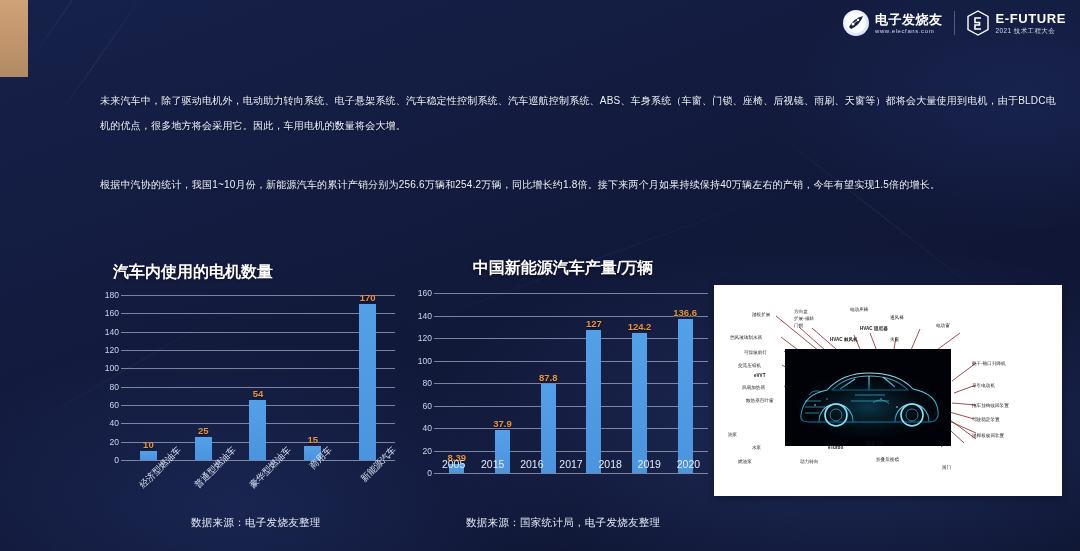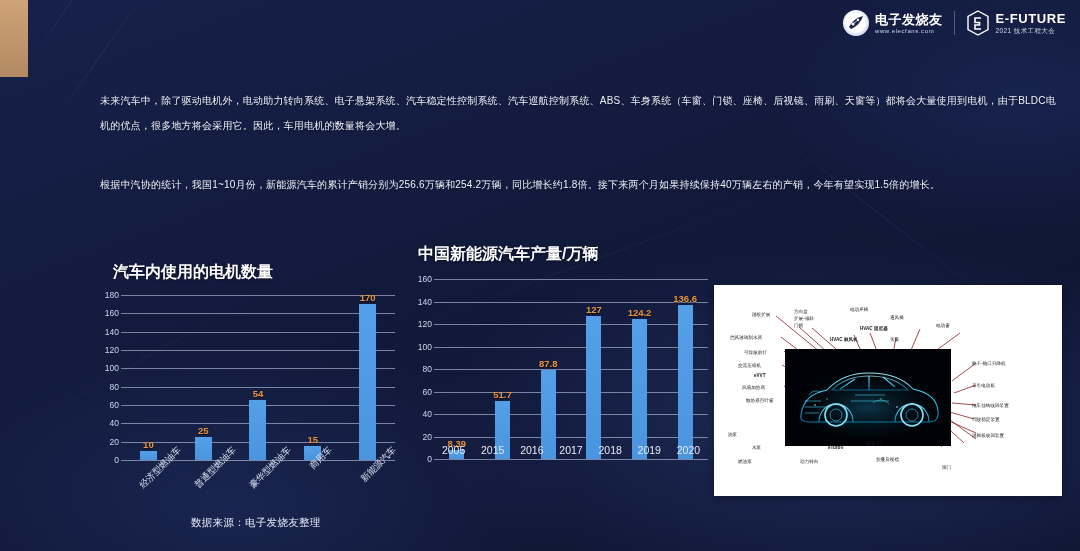--- a/index.html
+++ b/index.html
@@ -57,21 +57,21 @@
   #para-1{top:88px;}
   #para-2{top:172px;}
 
   
   .chart-panel{position:absolute;}
   .chart-title{color:#ffffff;font-weight:bold;text-shadow:0 1px 3px rgba(0,0,0,.5);}
   .chart-source{color:#e3e9f7;font-size:10.5px;letter-spacing:.3px;}
 
   #chart1{left:95px;top:262px;width:300px;height:285px;}
   #chart1 .chart-title{font-size:16px;margin-left:18px;}
-  #chart2{left:408px;top:244px;width:300px;height:290px;}
+  #chart2{left:408px;top:258px;width:300px;height:290px;text-align:center;}
   #chart2 .chart-title{font-size:16px;margin-left:10px;}
 
   .plot{position:relative;}
   .ylabels{position:absolute;left:0;top:0;width:24px;height:100%;}
   .ylabels span{position:absolute;right:0;transform:translateY(-50%);
     color:#ccd6ec;font-size:8.5px;}
   .grid{position:absolute;left:26px;right:0;top:0;bottom:0;}
   .gridline{position:absolute;left:0;right:0;height:1px;background:rgba(205,218,242,.55);}
   .bars{position:absolute;left:26px;right:0;top:0;bottom:0;
     display:flex;align-items:flex-end;}
@@ -241,22 +241,22 @@
           <div class="gridline" style="top: 135px;"></div>
           <div class="gridline" style="top: 157.5px;"></div>
           <div class="gridline" style="top: 180px;"></div>
         </div>
       <div class="bars">
           <div class="bcell">
             <div class="bval" style="bottom: 10.4388px; color: rgb(232, 148, 60);">8.39</div>
             <div class="bar" style="height: 9.43875px; width: 15px;"></div>
           </div>
           <div class="bcell">
-            <div class="bval" style="bottom: 59.1625px; color: rgb(232, 148, 60);">51.7</div>
-            <div class="bar" style="height: 58.1625px; width: 15px;"></div>
+            <div class="bval" style="bottom: 43.6375px; color: rgb(232, 148, 60);">37.9</div>
+            <div class="bar" style="height: 42.6375px; width: 15px;"></div>
           </div>
           <div class="bcell">
             <div class="bval" style="bottom: 90.325px; color: rgb(232, 148, 60);">87.8</div>
             <div class="bar" style="height: 89.325px; width: 15px;"></div>
           </div>
           <div class="bcell">
             <div class="bval" style="bottom: 143.875px; color: rgb(232, 148, 60);">127</div>
             <div class="bar" style="height: 142.875px; width: 15px;"></div>
           </div>
           <div class="bcell">
@@ -285,20 +285,21 @@
         <div class="xcell">
           <span class="xflat">2018</span>
         </div>
         <div class="xcell">
           <span class="xflat">2019</span>
         </div>
         <div class="xcell">
           <span class="xflat">2020</span>
         </div>
       </div>
+    <div class="chart-source" style="position:absolute;left:58px;top:258px;">数据来源：国家统计局，电子发烧友整理</div>
   </div>
 
   <div id="car-panel">
     <div id="car-inner">
 
       <svg id="leaders" viewBox="0 0 328 195">
         <g stroke="#8c1f22" stroke-width="0.8" fill="none">
           <line x1="52" y1="23" x2="112" y2="72"></line>
           <line x1="75" y1="34" x2="120" y2="74"></line>
           <line x1="88" y1="35" x2="128" y2="70"></line>

